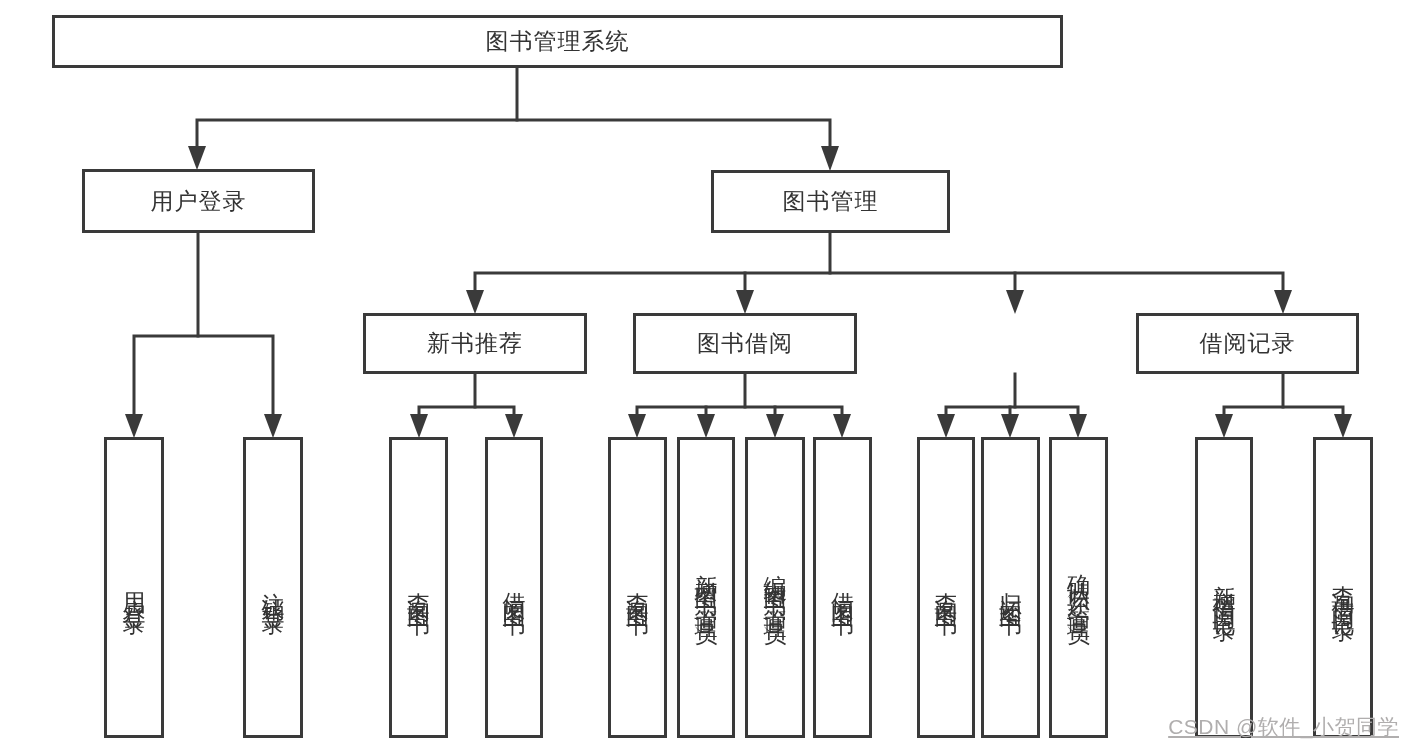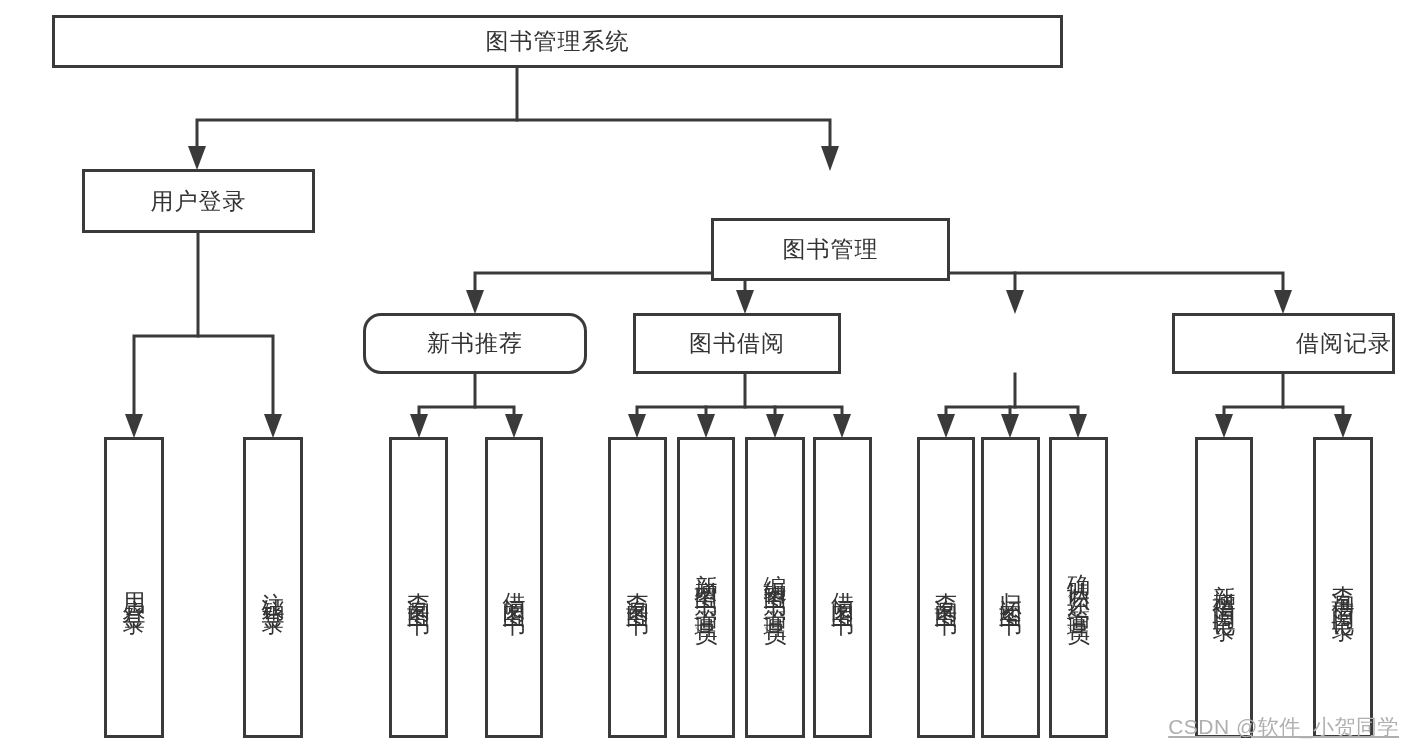--- a/index.html
+++ b/index.html
@@ -131,34 +131,34 @@
   </svg>
 
   <div class="node" style="left:12px; top:15px; width:1011px; height:53px;margin-left:40px;">
     <span>图书管理系统</span>
   </div>
 
   <div class="node" style="left:82px; top:169px; width:233px; height:64px;">
     <span>用户登录</span>
   </div>
 
-  <div class="node" style="left:711px; top:170px; width:239px; height:63px;margin-top:48px;">
+  <div class="node" style="left:711px; top:170px; width:239px; height:63px;">
     <span>图书管理</span>
   </div>
 
-  <div class="node" style="left:363px; top:313px; width:224px; height:61px;border-radius:18px;">
+  <div class="node" style="left:363px; top:313px; width:224px; height:61px;">
     <span>新书推荐</span>
   </div>
 
-  <div class="node" style="left:633px; top:313px; width:208px; height:61px;">
+  <div class="node" style="left:633px; top:313px; width:224px; height:61px;">
     <span>图书借阅</span>
   </div>
 
 
-  <div class="node" style="left:1172px; top:313px; width:223px; height:61px;justify-content:flex-end;">
+  <div class="node" style="left:1136px; top:313px; width:223px; height:61px;">
     <span>借阅记录</span>
   </div>
 
   <div class="leaf" style="left:104px; width:60px;">
     <span class="vtext">用户登录</span>
   </div>
 
   <div class="leaf" style="left:243px; width:60px;">
     <span class="vtext">注销登录</span>
   </div>

